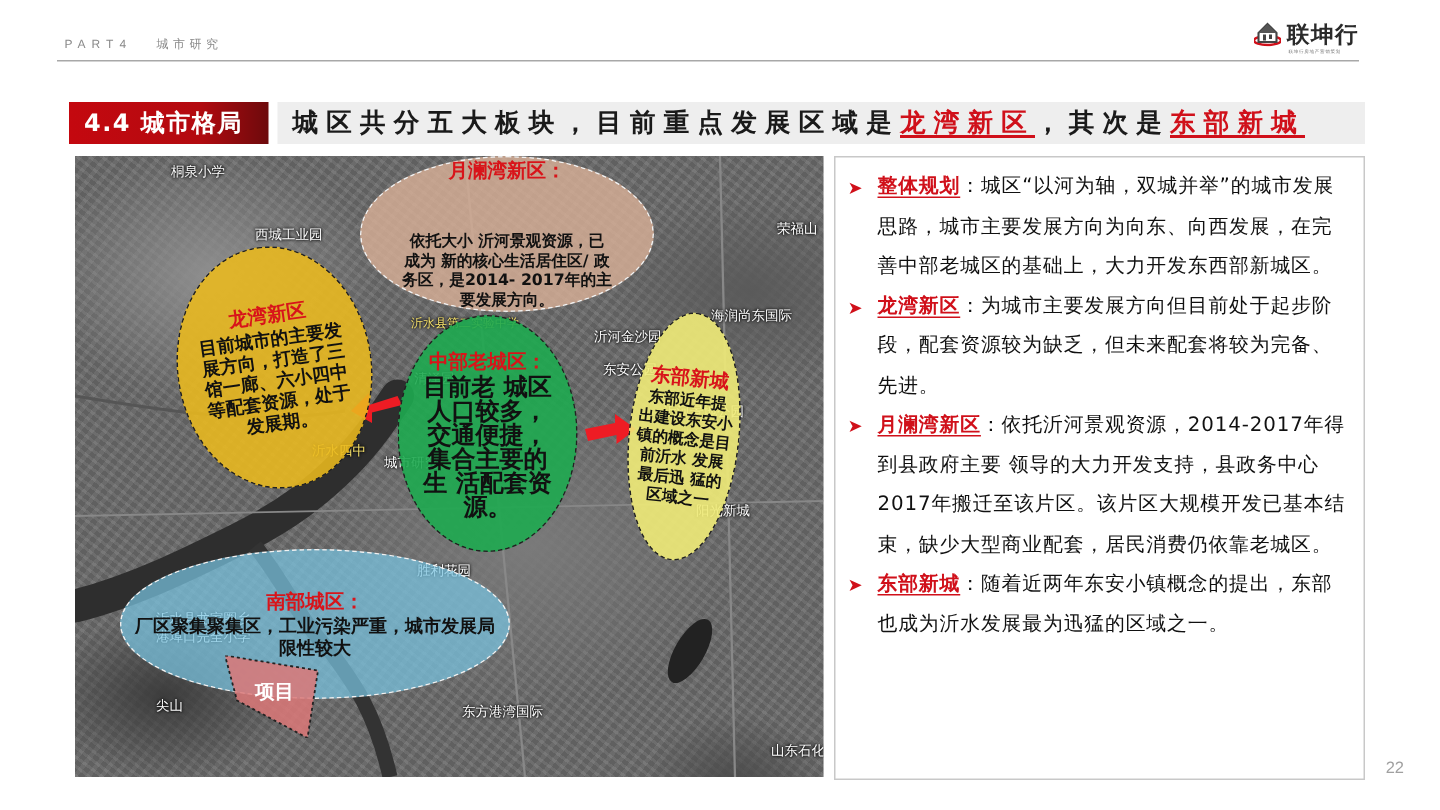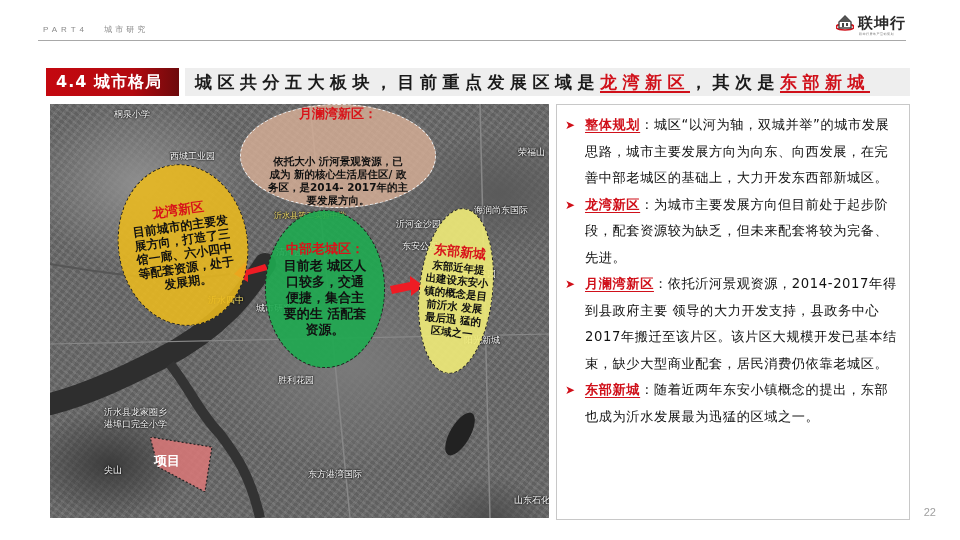--- a/index.html
+++ b/index.html
@@ -39,29 +39,29 @@
   .zone { position: absolute; border-radius: 50%; border: 1.5px dashed #222; display: flex; flex-direction: column; align-items: center; justify-content: center; text-align: center; font-weight: bold; color: #111; }
   .zone .zt { color: #d8141a; font-size: 13px; font-weight: bold; }
   .zone .zb { font-size: 11.5px; line-height: 14px; }
 
   .z-yuelan { left: 190px; top: 0px; width: 196px; height: 104px; background: rgba(215,175,150,0.82); border-color: #f2f2f2; gap: 32px; }
   .z-yuelan .zt { font-size: 13px; }
   .z-yuelan .zb { width: 140px; font-size: 10.5px; line-height: 13px; }
   .z-longwan { left: 68px; top: 60px; width: 130px; height: 162px; background: rgba(235,185,30,0.88); transform: rotate(-8deg); }
   .z-longwan .zb { width: 96px; font-size: 12px; line-height: 14px; }
   .z-zhongbu { left: 215px; top: 106px; width: 120px; height: 158px; background: rgba(30,170,80,0.9); }
-  .z-zhongbu .zb { width: 90px; font-size: 13px; line-height: 16px; }
+  .z-zhongbu .zb { width: 90px; font-size: 16px; line-height: 16px; }
   .z-dongbu { left: 369px; top: 104px; width: 74px; height: 166px; background: rgba(240,235,120,0.9); transform: rotate(6deg); }
   .z-dongbu .zb { width: 66px; font-size: 10.5px; line-height: 13px; }
   .z-nanbu { left: 28px; top: 262px; width: 260px; height: 100px; background: rgba(120,195,225,0.72); border-color: #f2f2f2; left: 30px; }
   .z-nanbu { left: 30px; }
   .z-nanbu .zb { width: 240px; font-size: 12px; line-height: 15px; }
 
   .project { position: absolute; left: 100px; top: 333px; width: 65px; height: 55px; }
-  .project span { position: absolute; left: 4px; top: 15px; color: #fff; font-weight: bold; font-size: 13px; }
+  .project span { position: absolute; left: 20px; top: 15px; color: #fff; font-weight: bold; font-size: 13px; }
 
   
   .panel { position: absolute; left: 556px; top: 104px; width: 354px; height: 416px; border: 1px solid #c8c8c8; padding: 7px 8px 0 8px; }
   .item { position: relative; padding-left: 20px; font-size: 13.2px; line-height: 26.5px; color: #111; letter-spacing: 0.6px; }
   .item .arrow { position: absolute; left: 0; top: 0; color: #d0101a; font-size: 12px; }
   .item .key { color: #d0101a; text-decoration: underline; text-underline-offset: 3px; font-weight: bold; }
   .pagenum { position: absolute; right: 24px; bottom: 22px; font-size: 11px; color: #a0a0a0; font-family: "Liberation Sans", sans-serif; }
 </style>
 </head>
 <body>
@@ -133,20 +133,24 @@
     <div class="zb">目前城市的主要发展方向，打造了三馆一廊、六小四中等配套资源，处于发展期。</div>
   </div>
   <div class="zone z-zhongbu">
     <div class="zt">中部老城区：</div>
     <div class="zb">目前老 城区人口较多，交通便捷，集合主要的生 活配套资源。</div>
   </div>
   <div class="zone z-dongbu">
     <div class="zt">东部新城</div>
     <div class="zb">东部近年提 出建设东安小镇的概念是目前沂水 发展最后迅 猛的区域之一</div>
   </div>
+  <div class="zone z-nanbu">
+    <div class="zt">南部城区：</div>
+    <div class="zb">厂区聚集聚集区，工业污染严重，城市发展局限性较大</div>
+  </div>
 
   <div class="project">
     <svg width="65" height="55">
       <polygon points="0,0 62,10 55,55 8,30" fill="rgba(220,120,120,0.85)" stroke="#222" stroke-width="1.2" stroke-dasharray="2,2"></polygon>
     </svg>
     <span>项目</span>
   </div>
 </div>
 
 <div class="panel">

